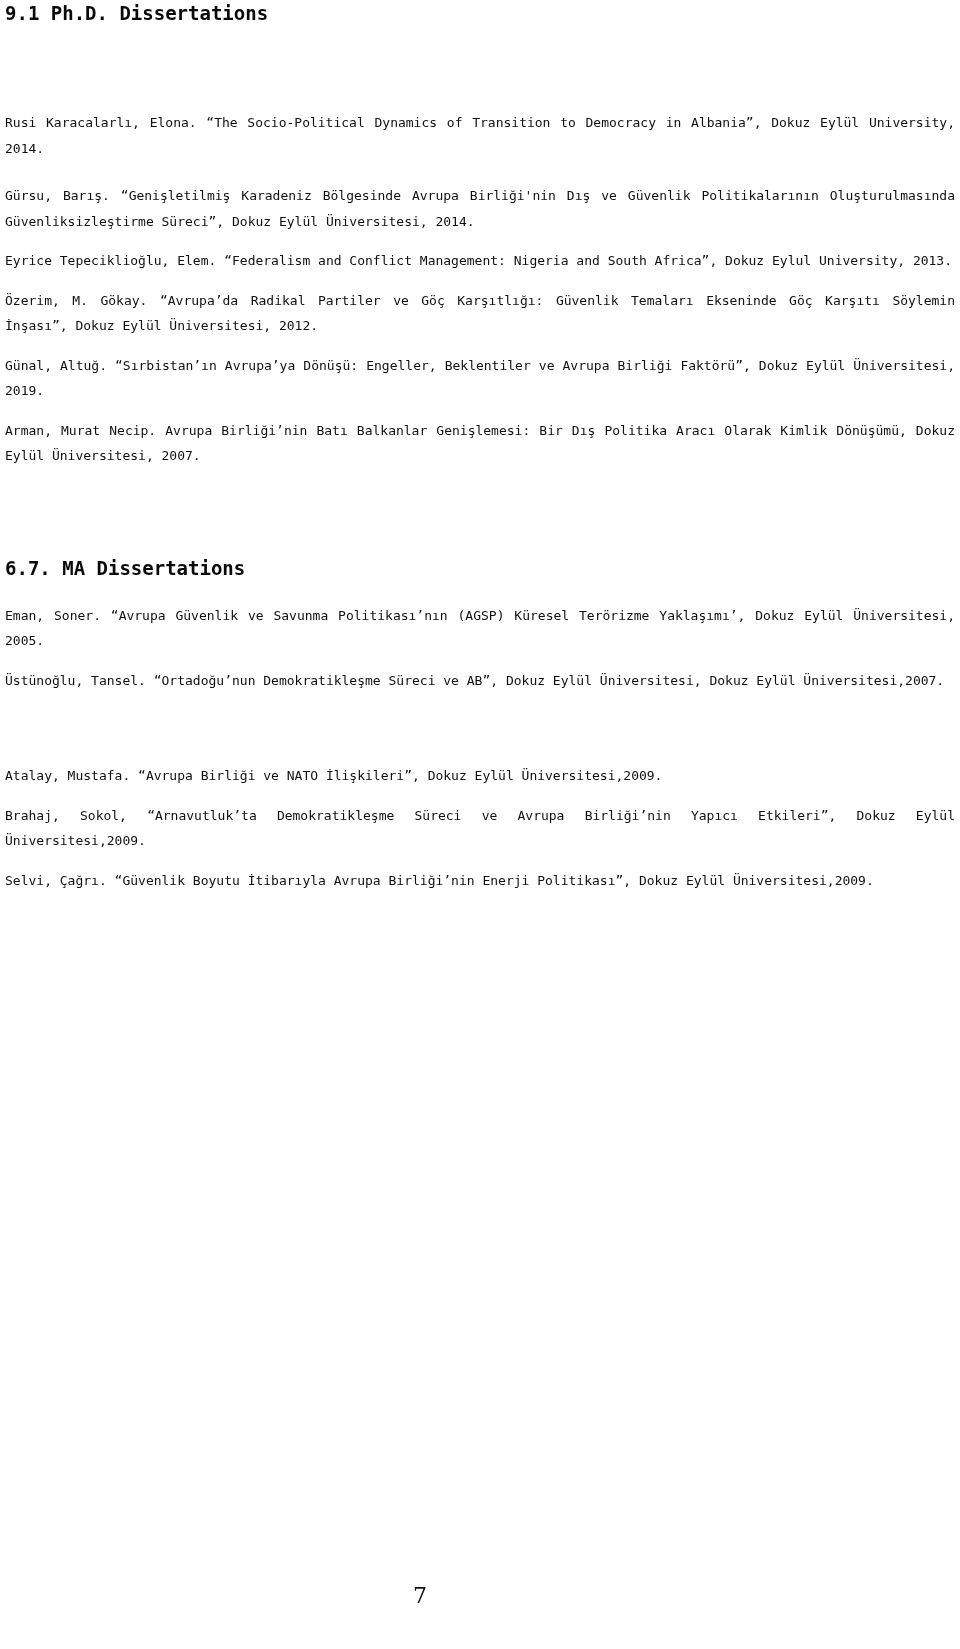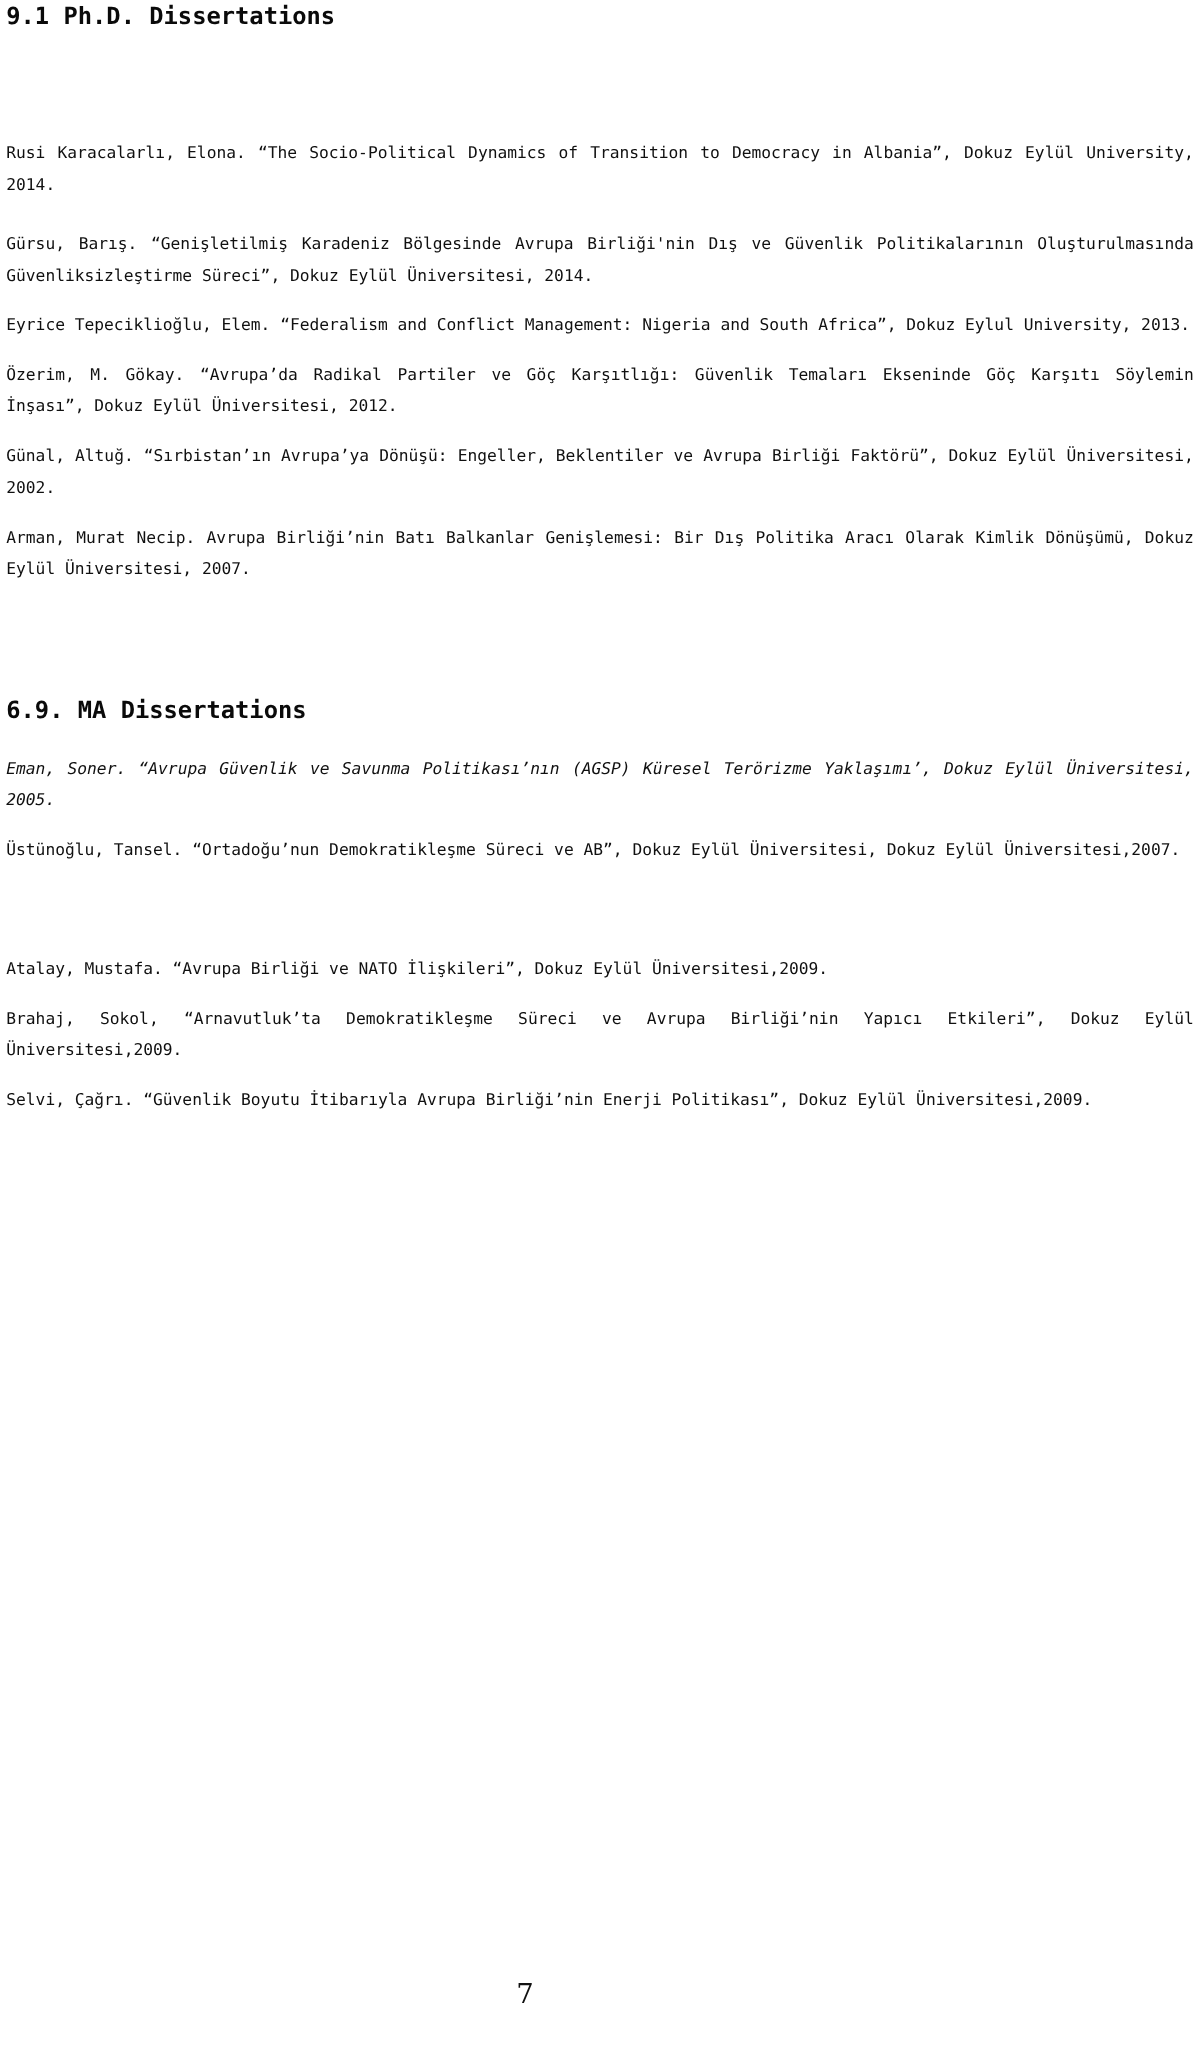--- a/index.html
+++ b/index.html
@@ -48,21 +48,20 @@
     font-family: "DejaVu Sans Mono", "Liberation Mono", monospace;
     font-size: 13px;
     line-height: 25.5px;
     color: #101010;
     text-align: justify;
     text-justify: inter-word;
     hyphens: none;
     word-spacing: 0px;
   }
   .entry.italic {
-    font-style: italic;
   }
   .gap-s  { height: 14px; }
   .gap-m  { height: 22px; }
   .gap-xxl{ height: 84px; }
 
   
   .page-number {
     position: absolute;
     left: 0;
     top: 1583px;
@@ -92,29 +91,29 @@
     <div class="gap-s"></div>
 
     <div class="entry">Eyrice Tepeciklioğlu, Elem. “Federalism and Conflict Management: Nigeria and South Africa”, Dokuz Eylul University, 2013.</div>
 
     <div class="gap-s"></div>
 
     <div class="entry">Özerim, M. Gökay. “Avrupa’da Radikal Partiler ve Göç Karşıtlığı: Güvenlik Temaları Ekseninde Göç Karşıtı Söylemin İnşası”, Dokuz Eylül Üniversitesi, 2012.</div>
 
     <div class="gap-s"></div>
 
-    <div class="entry">Günal, Altuğ. “Sırbistan’ın Avrupa’ya Dönüşü: Engeller, Beklentiler ve Avrupa Birliği Faktörü”, Dokuz Eylül Üniversitesi, 2002.</div>
+    <div class="entry">Günal, Altuğ. “Sırbistan’ın Avrupa’ya Dönüşü: Engeller, Beklentiler ve Avrupa Birliği Faktörü”, Dokuz Eylül Üniversitesi, 2019.</div>
 
     <div class="gap-s"></div>
 
     <div class="entry">Arman, Murat Necip. Avrupa Birliği’nin Batı Balkanlar Genişlemesi: Bir Dış Politika Aracı Olarak Kimlik Dönüşümü, Dokuz Eylül Üniversitesi, 2007.</div>
 
     <div style="height:86px"></div>
 
-    <div class="section-heading">6.9. MA Dissertations</div>
+    <div class="section-heading">6.7. MA Dissertations</div>
 
     <div class="gap-m"></div>
 
     <div class="entry italic">Eman, Soner.  “Avrupa Güvenlik ve Savunma Politikası’nın (AGSP) Küresel Terörizme Yaklaşımı’, Dokuz Eylül Üniversitesi, 2005.</div>
 
     <div class="gap-s"></div>
 
     <div class="entry">Üstünoğlu, Tansel. “Ortadoğu’nun Demokratikleşme Süreci ve AB”, Dokuz Eylül Üniversitesi, Dokuz Eylül Üniversitesi,2007.</div>
 
     <div class="gap-s"></div>

